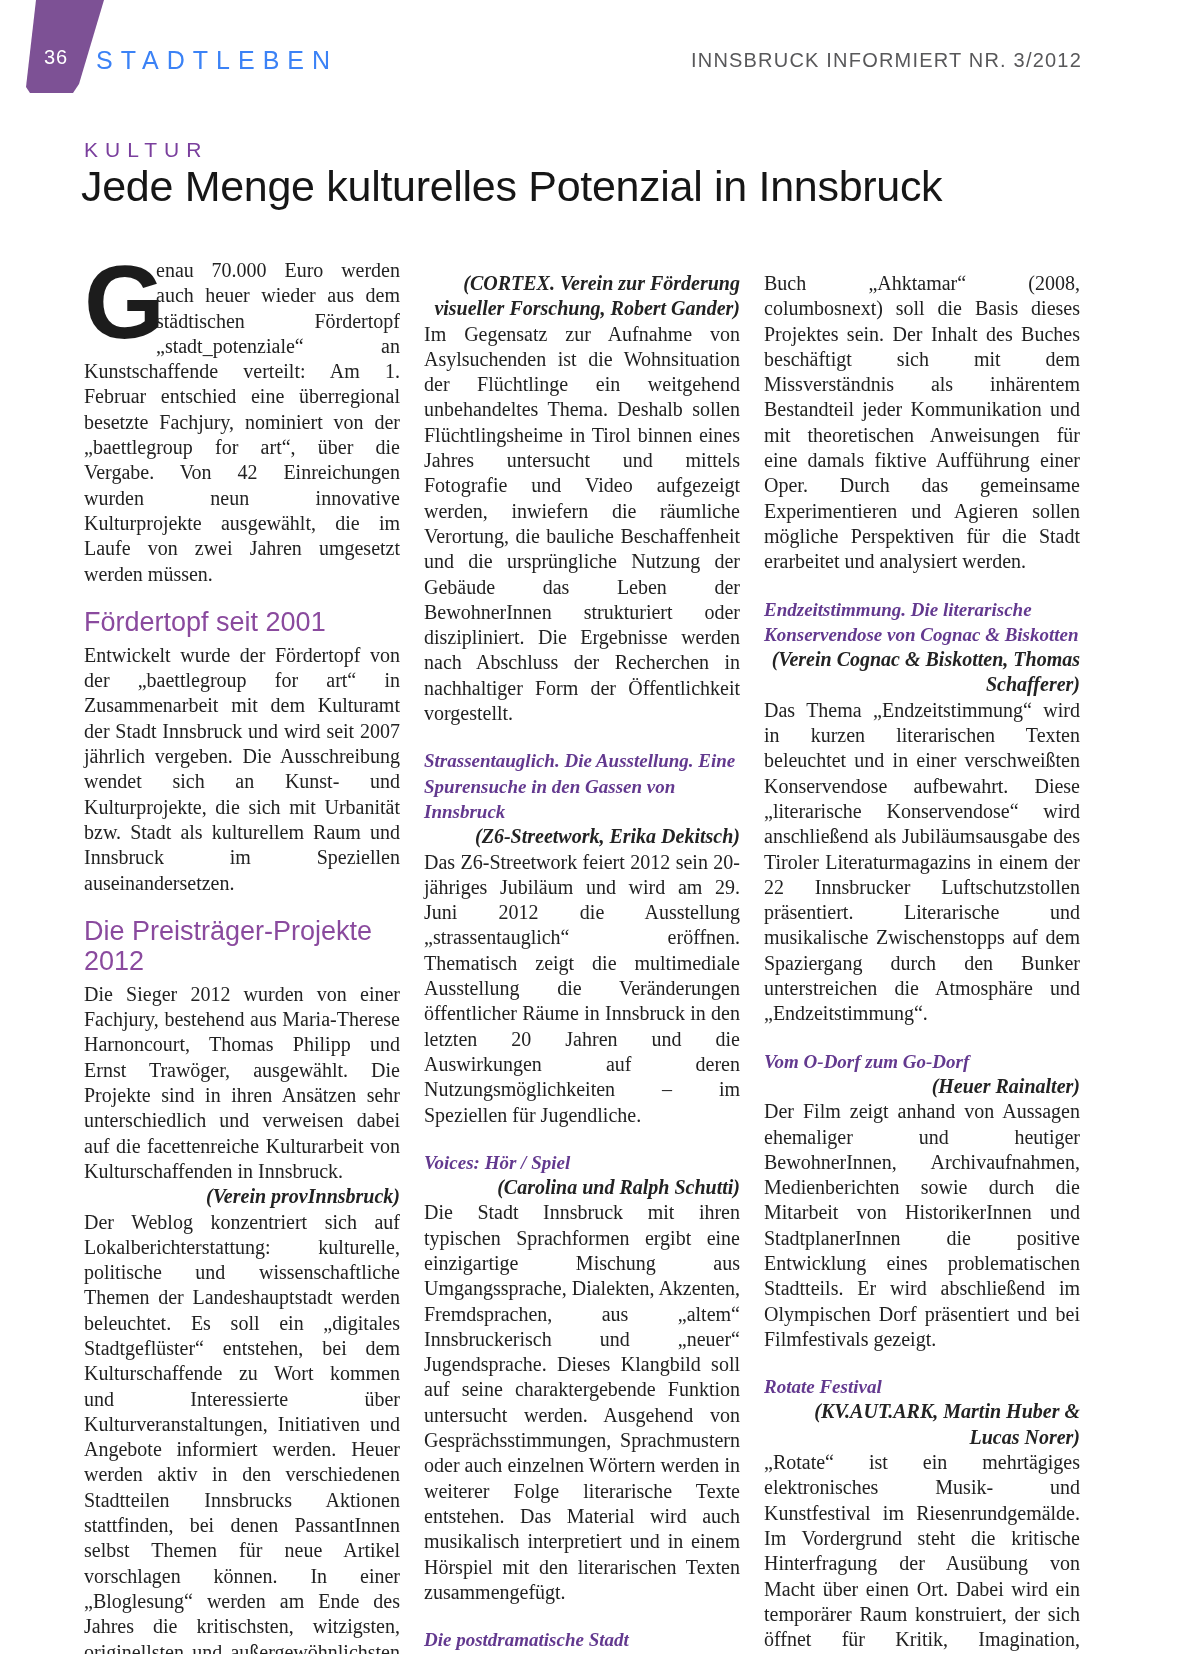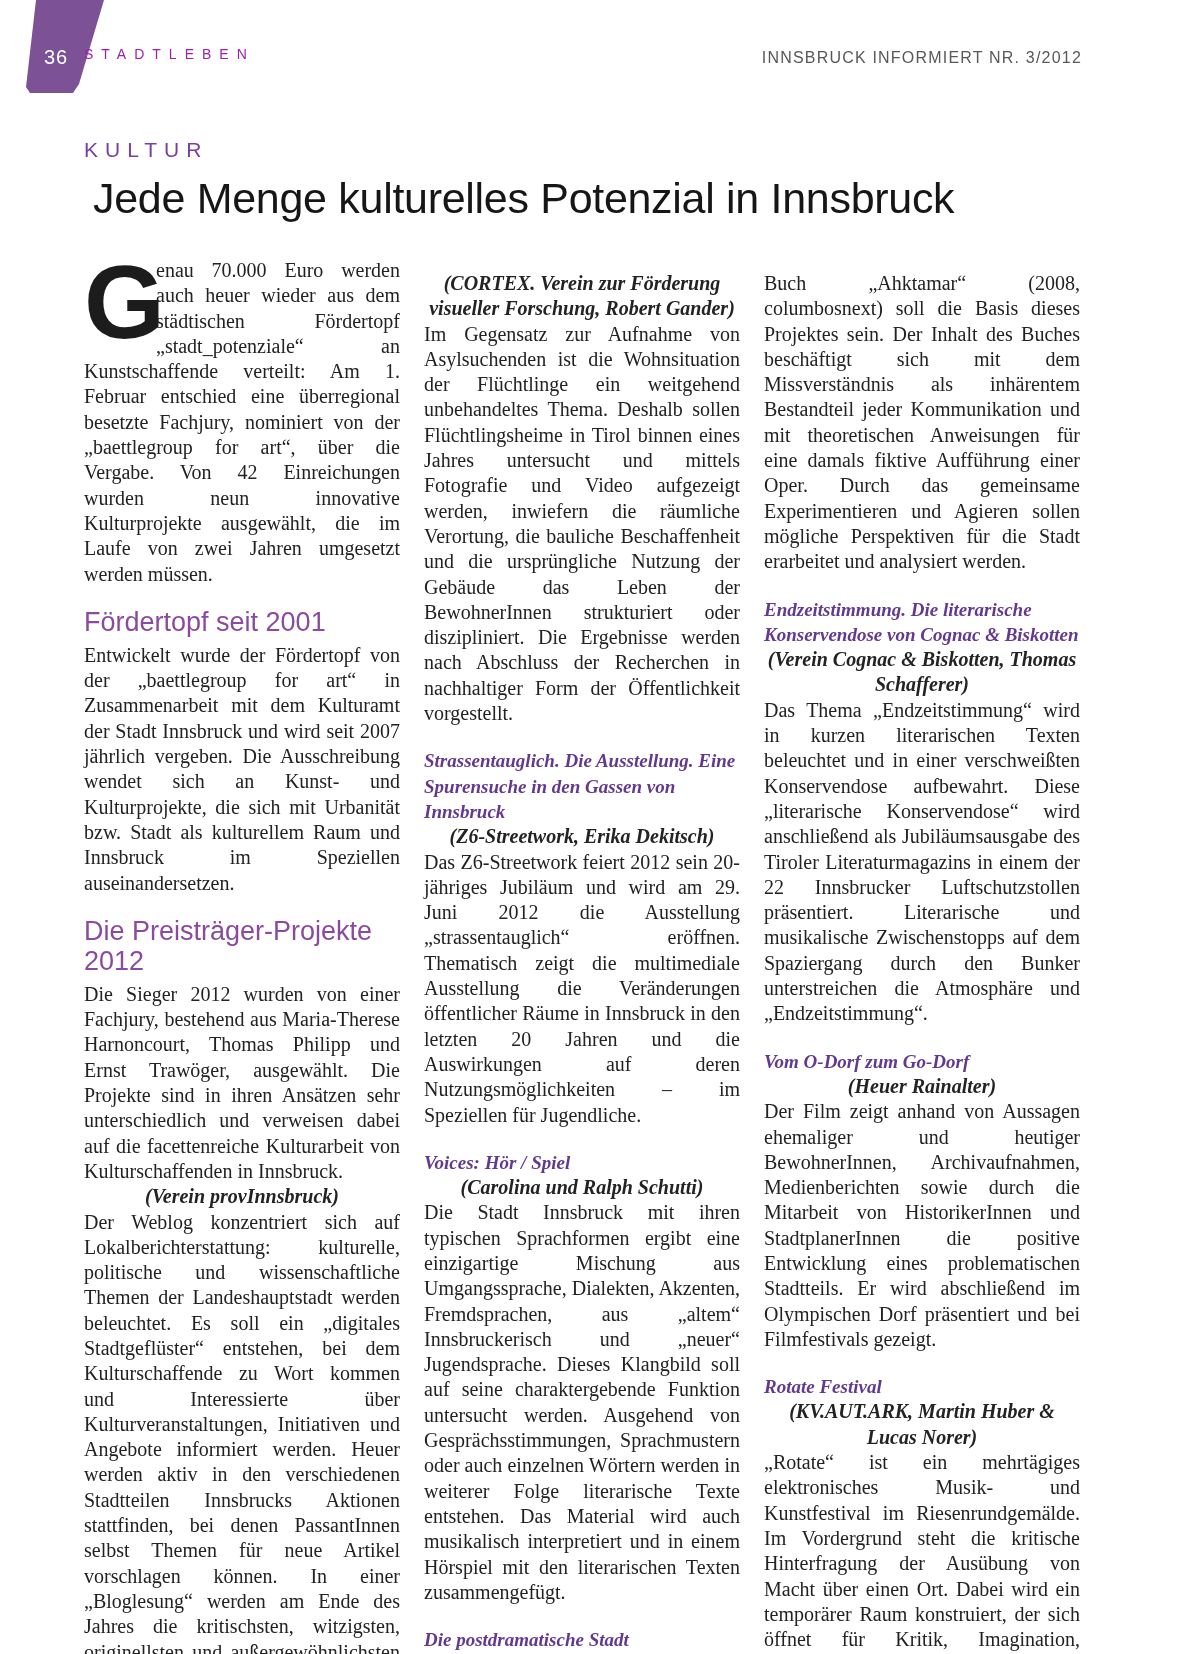--- a/index.html
+++ b/index.html
@@ -14,27 +14,27 @@
     position:absolute; left:0; top:0; width:112px; height:93px;
     background:#7d5195;
     clip-path:polygon(36px 0px, 104px 0px, 79px 84px, 73px 93px, 30px 93px, 26px 87px);
   }
   .page-num {
     position:absolute; left:44px; top:46px;
     font-family:"Liberation Sans",sans-serif; font-size:20px; color:#ffffff;
     letter-spacing:1px;
   }
   .section-label {
-    position:absolute; left:84px; top:46px;
-    font-family:"Liberation Sans",sans-serif; font-size:14px; font-weight:500;
-    letter-spacing:8px; color:#a21caf;
+    position:absolute; left:96px; top:46px;
+    font-family:"Liberation Sans",sans-serif; font-size:25px; font-weight:500;
+    letter-spacing:8px; color:#3b82f6;
   }
   .issue-label {
     position:absolute; right:99px; top:49px;
-    font-family:"Liberation Sans",sans-serif; font-size:16px; font-weight:400;
+    font-family:"Liberation Sans",sans-serif; font-size:20px; font-weight:400;
     letter-spacing:1.2px; color:#58585a;
   }
   
   .kicker {
     position:absolute; left:84px; top:138px;
     font-family:"Liberation Sans",sans-serif; font-size:21px; font-weight:500;
     letter-spacing:7px; color:#7a3f9d;
   }
   .headline {
     position:absolute; left:81px; top:162px; width:1020px;
@@ -61,34 +61,34 @@
   .heading {
     margin:20px 0 6px; font-family:"Liberation Sans",sans-serif;
     font-weight:400; font-size:27px; line-height:30px; color:#8a4a9e;
   }
   .project {
     margin:22px 0 0; font-style:italic; font-weight:700;
     font-size:19px; line-height:25.3px; color:#63398f; text-align:left;
   }
   .credit {
     margin:0; font-style:italic; font-weight:700;
-    font-size:20px; line-height:25.3px; color:#232323; text-align:center;
+    font-size:20px; line-height:25.3px; color:#232323; text-align:right;
   }
 </style>
 </head>
 <body>
 
 <div class="page">
   <div class="corner"></div>
   <div class="page-num">36</div>
   <div class="section-label">STADTLEBEN</div>
   <div class="issue-label">INNSBRUCK INFORMIERT NR. 3/2012</div>
 
   <div class="kicker">KULTUR</div>
-  <h1 class="headline" style="margin:12px;">Jede Menge kulturelles Potenzial in Innsbruck</h1>
+  <h1 class="headline" style="margin:0;">Jede Menge kulturelles Potenzial in Innsbruck</h1>
 
   <div class="columns">
       <div class="col">
         <p class="body"><span class="dropcap">G</span>enau 70.000 Euro werden auch heuer wieder aus dem städtischen Fördertopf „stadt_potenziale“ an Kunstschaffende verteilt: Am 1. Februar entschied eine überregional besetzte Fachjury, nominiert von der „baettlegroup for art“, über die Vergabe. Von 42 Einreichungen wurden neun innovative Kulturprojekte ausgewählt, die im Laufe von zwei Jahren umgesetzt werden müssen.</p>
         <h2 class="heading">Fördertopf seit 2001</h2>
         <p class="body">Entwickelt wurde der Fördertopf von der „baettlegroup for art“ in Zusammenarbeit mit dem Kulturamt der Stadt Innsbruck und wird seit 2007 jährlich vergeben. Die Ausschreibung wendet sich an Kunst- und Kulturprojekte, die sich mit Urbanität bzw. Stadt als kulturellem Raum und Innsbruck im Speziellen auseinandersetzen.</p>
         <h2 class="heading">Die Preisträger-Projekte 2012</h2>
         <p class="body">Die Sieger 2012 wurden von einer Fachjury, bestehend aus Maria-Therese Harnoncourt, Thomas Philipp und Ernst Trawöger, ausgewählt. Die Projekte sind in ihren Ansätzen sehr unterschiedlich und verweisen dabei auf die facettenreiche Kulturarbeit von Kulturschaffenden in Innsbruck.</p>
         <p class="credit">(Verein provInnsbruck)</p>
         <p class="body">Der Weblog konzentriert sich auf Lokalberichterstattung: kulturelle, politische und wissenschaftliche Themen der Landeshauptstadt werden beleuchtet. Es soll ein „digitales Stadtgeflüster“ entstehen, bei dem Kulturschaffende zu Wort kommen und Interessierte über Kulturveranstaltungen, Initiativen und Angebote informiert werden. Heuer werden aktiv in den verschiedenen Stadtteilen Innsbrucks Aktionen stattfinden, bei denen PassantInnen selbst Themen für neue Artikel vorschlagen können. In einer „Bloglesung“ werden am Ende des Jahres die kritischsten, witzigsten, originellsten und außergewöhnlichsten Beiträge und Postings öffentlich vorgetragen und diskutiert.</p>

